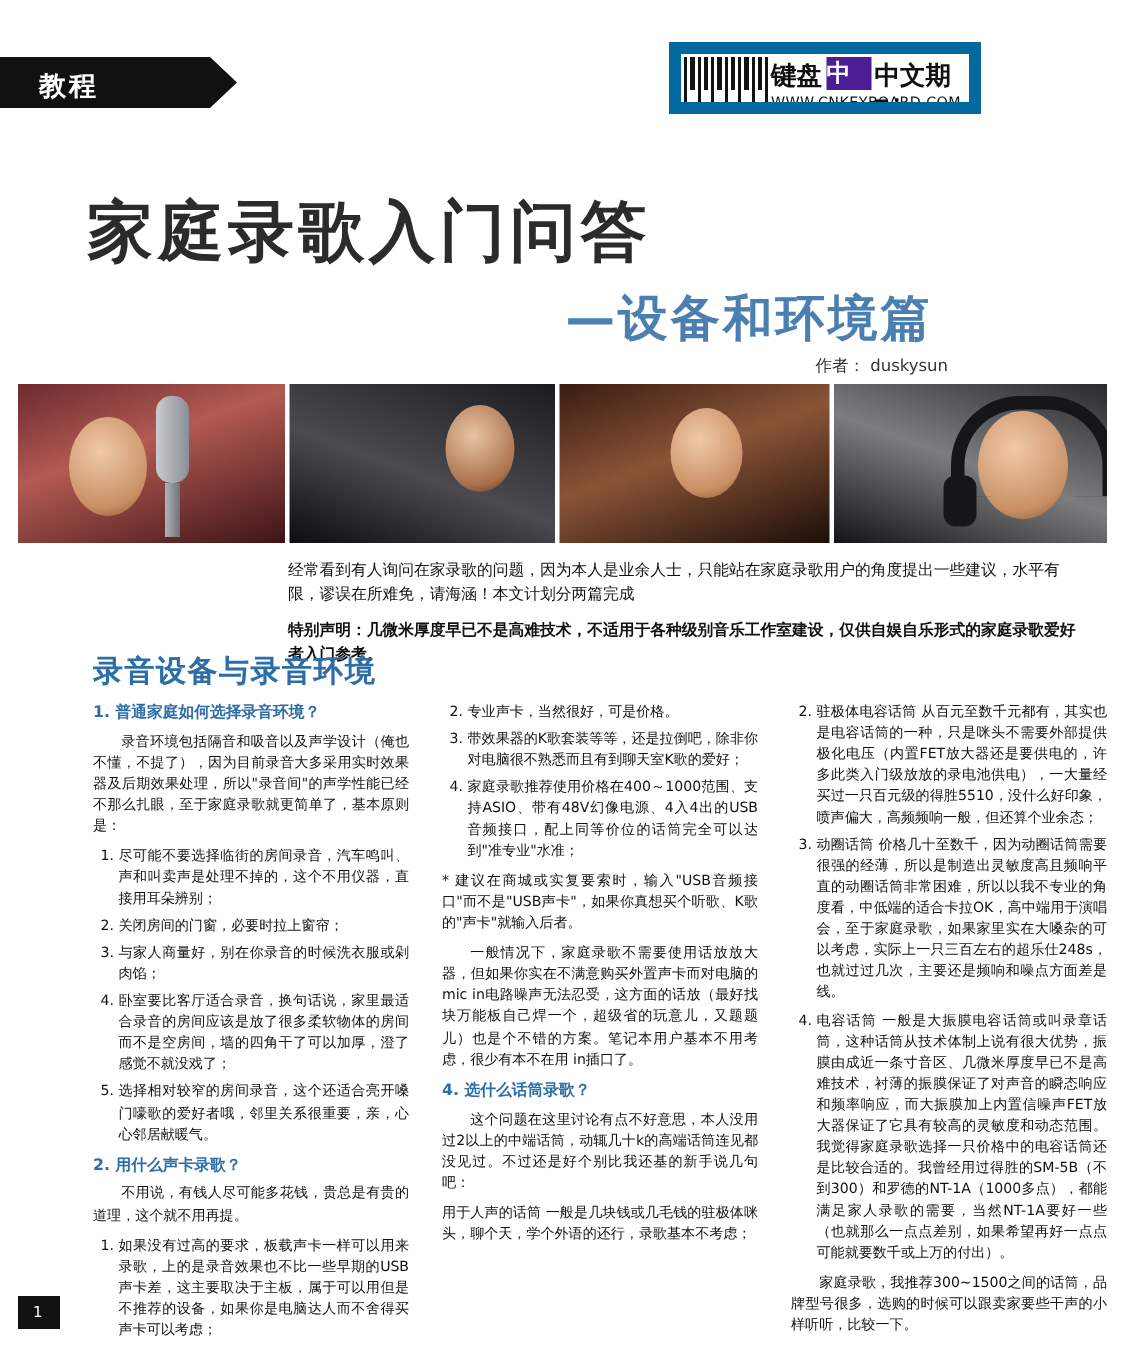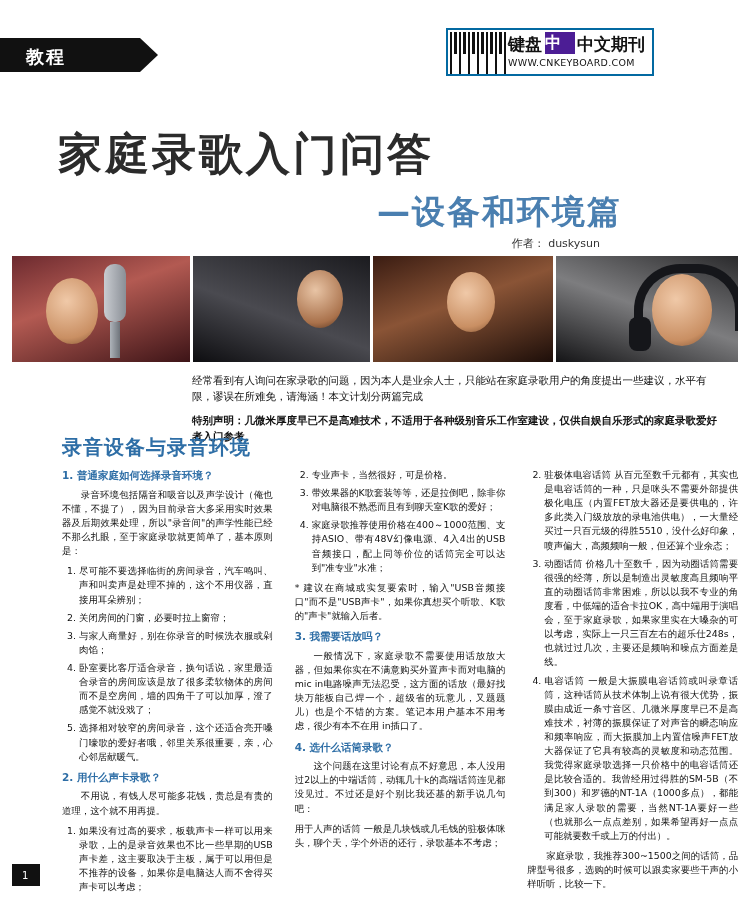--- a/index.html
+++ b/index.html
@@ -24,21 +24,21 @@
     border-left:18px solid #111;
   }
   .header-label{
     position:absolute;left:26px;top:45px;
     color:#fff;font-size:18px;letter-spacing:2px;font-weight:bold;
   }
 
   .logo{
     position:absolute;right:18px;top:28px;
     width:208px;height:48px;
-    border:2px solid #0369a1;
+    border:8px solid #0369a1;
     background:#fff;
     box-sizing:border-box;
     overflow:hidden;
   }
   .logo-keys{
     position:absolute;left:2px;top:2px;width:56px;height:42px;
     background:
       repeating-linear-gradient(90deg,#111 0 2px,#fff 2px 9px);
   }
   .logo-keys:after{
@@ -69,21 +69,21 @@
     font-size:44px;font-weight:bold;color:#2b2b2b;
     letter-spacing:3px;
     font-family:"DejaVu Sans","Liberation Sans",sans-serif;
   }
   .title-sub{
     position:absolute;right:50px;top:190px;
     font-size:33px;font-weight:bold;color:#4a7fb0;
     letter-spacing:2px;
   }
   .author{
-    position:absolute;right:72px;top:236px;
+    position:absolute;right:40px;top:236px;
     font-size:11px;color:#333;
   }
 
   
   .photos{
     position:absolute;left:12px;top:256px;width:726px;height:106px;
     display:flex;gap:3px;
   }
   .ph{position:relative;overflow:hidden;}
   .ph1{width:178px;background:linear-gradient(160deg,#6c2a2f,#b35a52 40%,#3d1417 100%);}
@@ -219,21 +219,20 @@
       </ol>
     </div>
 
     <div class="col">
       <ol class="lst" start="2">
         <li>专业声卡，当然很好，可是价格。</li>
         <li>带效果器的K歌套装等等，还是拉倒吧，除非你对电脑很不熟悉而且有到聊天室K歌的爱好；</li>
         <li>家庭录歌推荐使用价格在400～1000范围、支持ASIO、带有48V幻像电源、4入4出的USB音频接口，配上同等价位的话筒完全可以达到"准专业"水准；</li>
       </ol>
       <div class="bullet-note">* 建议在商城或实复要索时，输入"USB音频接口"而不是"USB声卡"，如果你真想买个听歌、K歌的"声卡"就输入后者。</div>
-      <div class="qh">3. 我需要话放吗？</div>
       <div class="para">一般情况下，家庭录歌不需要使用话放放大器，但如果你实在不满意购买外置声卡而对电脑的mic in电路噪声无法忍受，这方面的话放（最好找块万能板自己焊一个，超级省的玩意儿，又题题儿）也是个不错的方案。笔记本用户基本不用考虑，很少有本不在用 in插口了。</div>
       <div class="qh">4. 选什么话筒录歌？</div>
       <div class="para">这个问题在这里讨论有点不好意思，本人没用过2以上的中端话筒，动辄几十k的高端话筒连见都没见过。不过还是好个别比我还基的新手说几句吧：</div>
       <div class="para noind">用于人声的话筒 一般是几块钱或几毛钱的驻极体咪头，聊个天，学个外语的还行，录歌基本不考虑；</div>
     </div>
 
     <div class="col">
       <ol class="lst" start="2">
         <li>驻极体电容话筒 从百元至数千元都有，其实也是电容话筒的一种，只是咪头不需要外部提供极化电压（内置FET放大器还是要供电的，许多此类入门级放放的录电池供电），一大量经买过一只百元级的得胜5510，没什么好印象，喷声偏大，高频频响一般，但还算个业余态；</li>
         <li>动圈话筒 价格几十至数千，因为动圈话筒需要很强的经薄，所以是制造出灵敏度高且频响平直的动圈话筒非常困难，所以以我不专业的角度看，中低端的适合卡拉OK，高中端用于演唱会，至于家庭录歌，如果家里实在大嗓杂的可以考虑，实际上一只三百左右的超乐仕248s，也就过过几次，主要还是频响和噪点方面差是线。</li>

